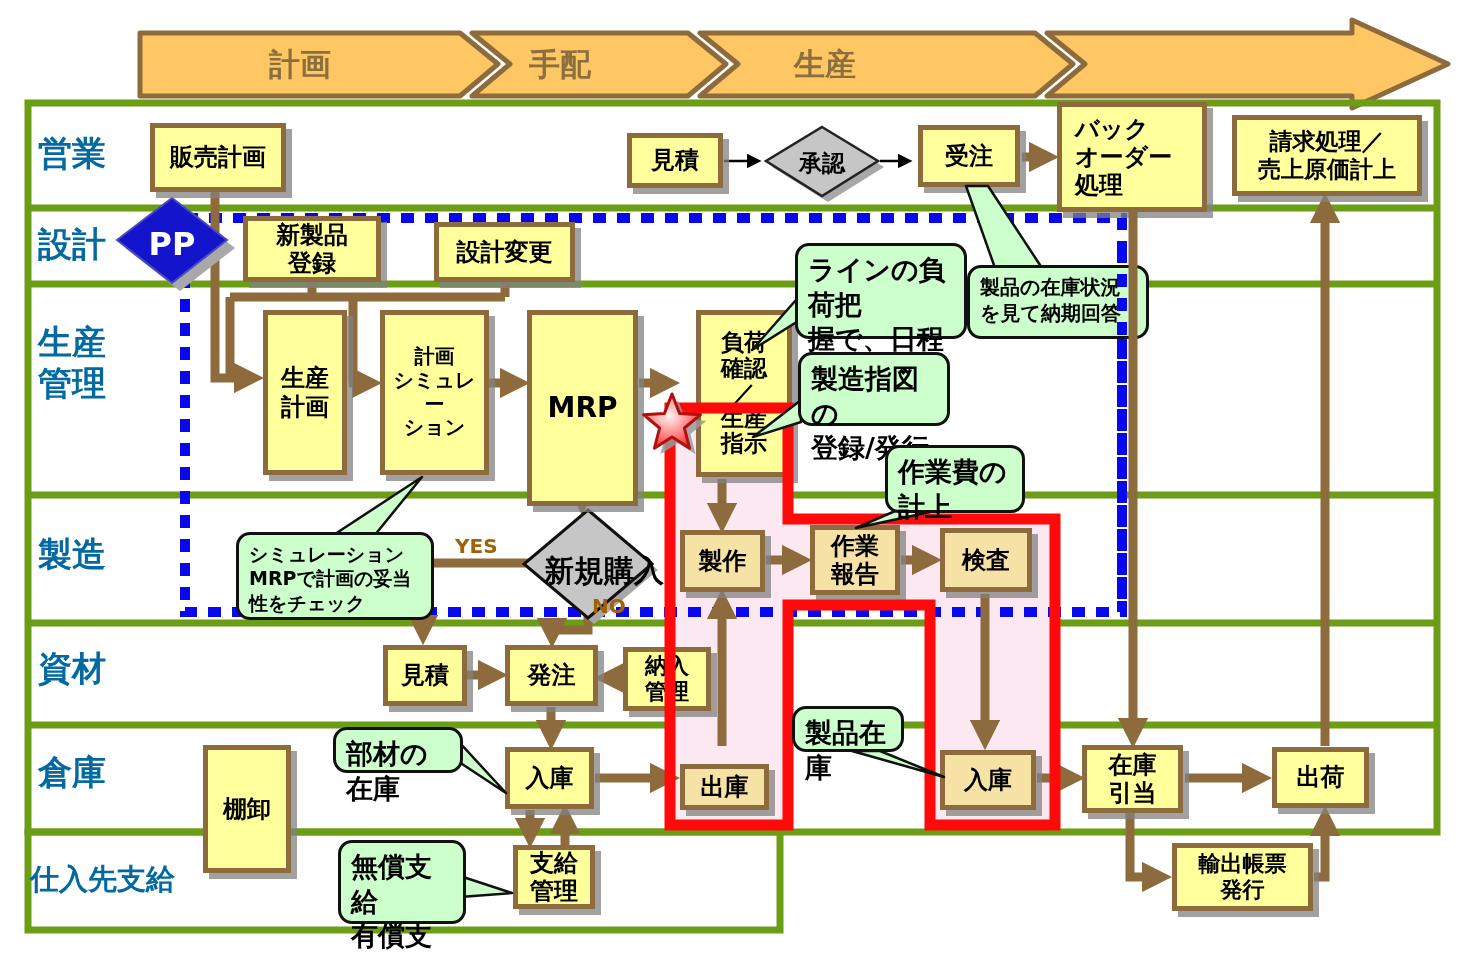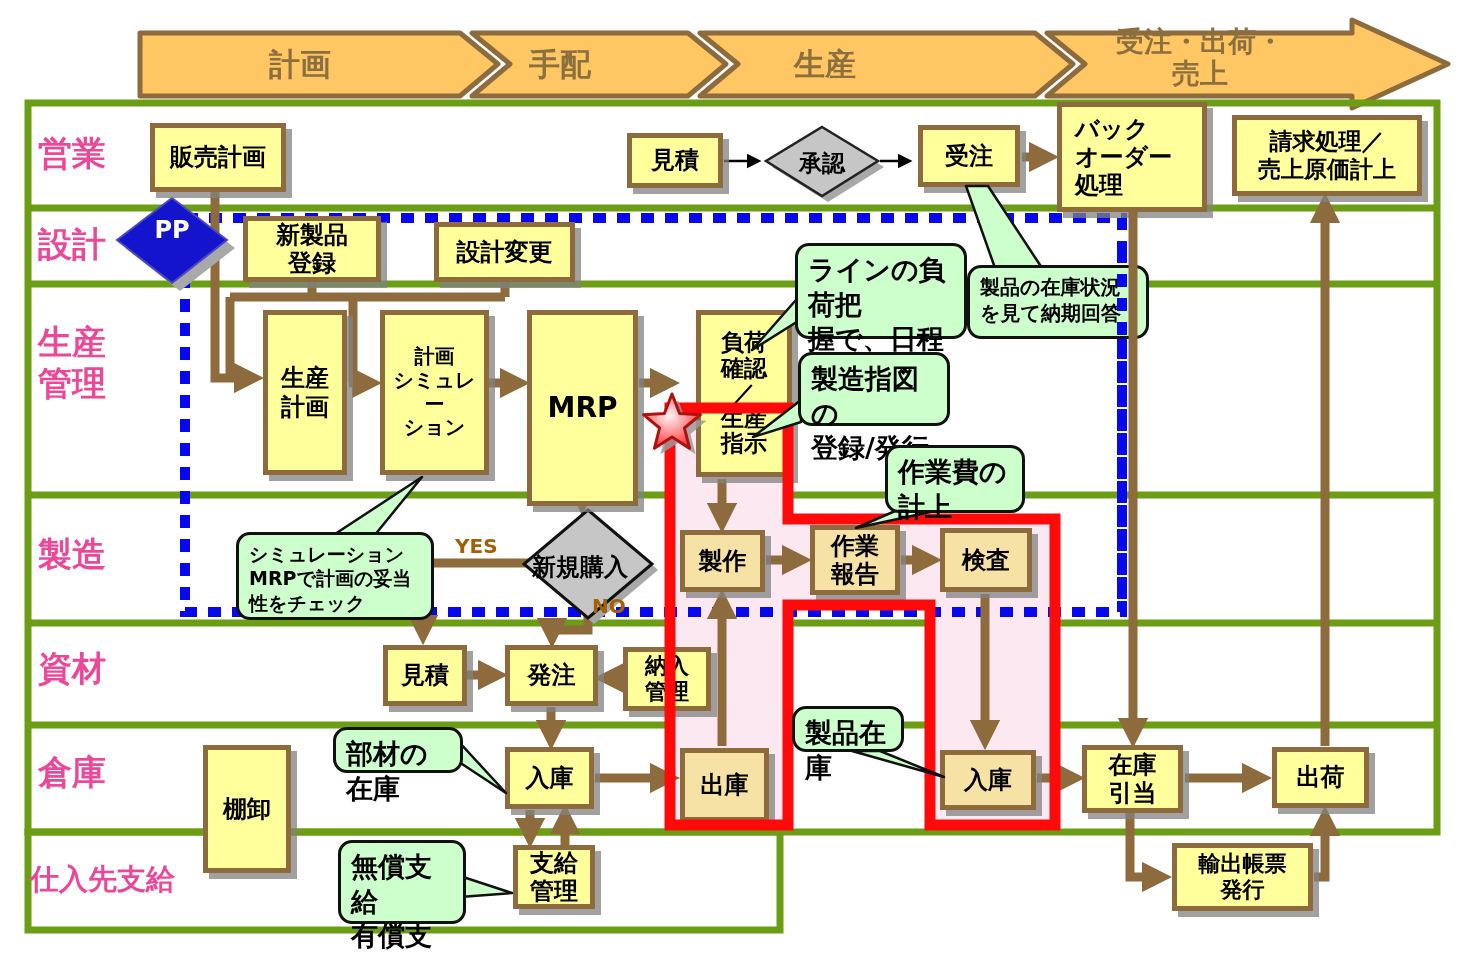--- a/index.html
+++ b/index.html
@@ -14,21 +14,21 @@
     white-space:pre-line;color:#000;
   }
   .tan{background:#F6E2A4;}
   .ta-l{justify-content:flex-start;text-align:left;padding-left:13px;}
   .callout{
     position:absolute;box-sizing:border-box;
     background:#CCFFCC;border:3px solid #111;border-radius:14px;
     padding:7px 10px;font-weight:bold;font-size:27px;line-height:1.28;
     white-space:pre-line;color:#000;
   }
-  .lanelabel{position:absolute;color:#ec4899;font-weight:bold;font-size:34px;line-height:1.2;white-space:pre-line;}
+  .lanelabel{position:absolute;color:#0369a1;font-weight:bold;font-size:34px;line-height:1.2;white-space:pre-line;}
   .bnl{position:absolute;color:#8B6F3F;font-weight:bold;font-size:31px;text-align:center;white-space:pre-line;line-height:1.15;}
   .dlabel{position:absolute;font-weight:bold;color:#000;text-align:center;}
   .flowlabel{position:absolute;font-weight:bold;font-size:20px;color:#a16207;}
 </style>
 </head>
 <body>
 
 <div id="stage">
 
   <svg width="1471" height="953">
@@ -105,22 +105,20 @@
       <polygon points="828,133 884,167 828,202 772,167" fill="#A8A8A8"></polygon>
       <polygon points="822,127 878,161 822,196 766,161" fill="#C6C6C6" stroke="#222" stroke-width="2.5"></polygon>
       <polygon points="594,516 658,570 594,624 530,570" fill="#A8A8A8"></polygon>
       <polygon points="588,510 652,564 588,618 524,564" fill="#C6C6C6" stroke="#111" stroke-width="3"></polygon>
     </g>
   </svg>
 
   <div class="bnl" style="left:230px;top:47px;width:140px">計画</div>
   <div class="bnl" style="left:490px;top:47px;width:140px">手配</div>
   <div class="bnl" style="left:755px;top:47px;width:140px">生産</div>
-  <div class="bnl" style="left:1060px;top:26px;width:280px;font-size:28px">受注・出荷・
-売上</div>
 
   <div class="lanelabel" style="left:38px;top:133px">営業</div>
   <div class="lanelabel" style="left:38px;top:224px">設計</div>
   <div class="lanelabel" style="left:38px;top:322px">生産
 管理</div>
   <div class="lanelabel" style="left:38px;top:534px">製造</div>
   <div class="lanelabel" style="left:38px;top:648px">資材</div>
   <div class="lanelabel" style="left:38px;top:752px">倉庫</div>
   <div class="lanelabel" style="left:30px;top:862px;font-size:29px">仕入先支給</div>
 
@@ -148,34 +146,34 @@
 指示</div>
   <div class="pbox tan" style="left:680px;top:530px;width:85px;height:62px">製作</div>
   <div class="pbox tan" style="left:810px;top:525px;width:90px;height:70px">作業
 報告</div>
   <div class="pbox tan" style="left:940px;top:528px;width:92px;height:64px">検査</div>
   <div class="pbox" style="left:383px;top:645px;width:84px;height:61px">見積</div>
   <div class="pbox" style="left:505px;top:645px;width:93px;height:61px">発注</div>
   <div class="pbox" style="left:623px;top:647px;width:88px;height:64px;font-size:22px">納入
 管理</div>
   <div class="pbox" style="left:505px;top:747px;width:89px;height:62px">入庫</div>
-  <div class="pbox tan" style="left:680px;top:748px;width:89px;height:74px">出庫</div>
+  <div class="pbox tan" style="left:680px;top:764px;width:89px;height:46px">出庫</div>
   <div class="pbox" style="left:203px;top:745px;width:88px;height:128px">棚卸</div>
   <div class="pbox tan" style="left:940px;top:750px;width:96px;height:60px">入庫</div>
   <div class="pbox" style="left:1082px;top:745px;width:101px;height:68px">在庫
 引当</div>
   <div class="pbox" style="left:1272px;top:747px;width:97px;height:61px">出荷</div>
   <div class="pbox" style="left:513px;top:845px;width:82px;height:64px">支給
 管理</div>
   <div class="pbox" style="left:1172px;top:843px;width:141px;height:68px;font-size:22px">輸出帳票
 発行</div>
 
-  <div class="dlabel" style="left:140px;top:216px;width:64px;font-size:24px;color:#fff">PP</div>
+  <div class="dlabel" style="left:140px;top:225px;width:64px;font-size:32px;color:#fff">PP</div>
   <div class="dlabel" style="left:772px;top:148px;width:100px;font-size:23px">承認</div>
-  <div class="dlabel" style="left:510px;top:551px;width:140px;font-size:24px">新規購入</div>
+  <div class="dlabel" style="left:534px;top:551px;width:140px;font-size:30px">新規購入</div>
 
   <div class="flowlabel" style="left:455px;top:534px">YES</div>
   <div class="flowlabel" style="left:592px;top:594px">NO</div>
 
   <svg width="1471" height="953">
     <defs>
       <radialGradient id="starg" cx="45%" cy="40%" r="65%">
         <stop offset="0%" stop-color="#FFF3F3"></stop>
         <stop offset="45%" stop-color="#FF9A9A"></stop>
         <stop offset="100%" stop-color="#FF2A2A"></stop>

